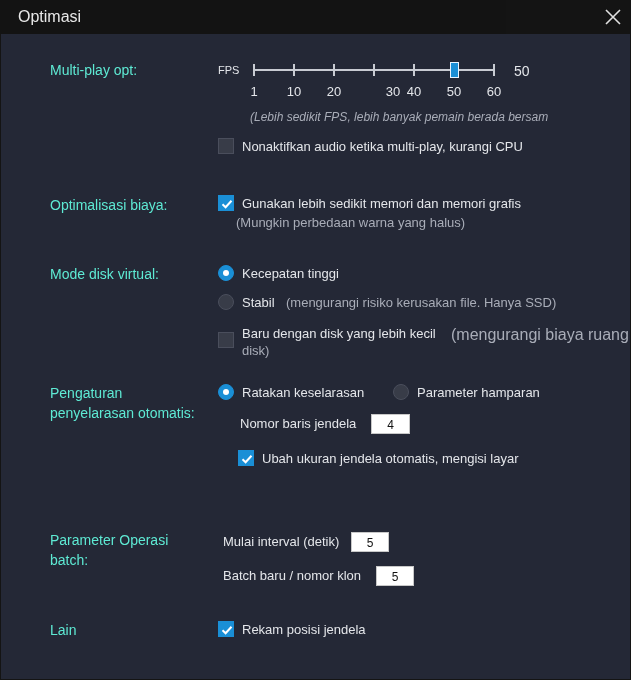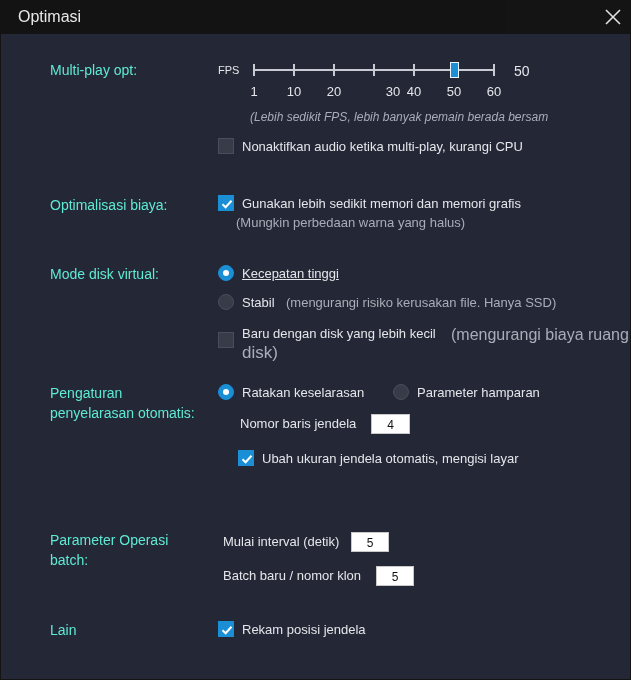--- a/index.html
+++ b/index.html
@@ -72,32 +72,32 @@
         <path d="M2.5 7.2 L5.6 10.2 L11.5 3.8" fill="none" stroke="#ffffff" stroke-width="2"></path>
       </svg>
   </span>
   <span class="abs opt" style="left:242px;top:196px;">Gunakan lebih sedikit memori dan memori grafis</span>
 </div>
 <span class="abs hint" style="left:236px;top:215px;font-size:13px;">(Mungkin perbedaan warna yang halus)</span>
 
 <span class="abs label" style="left:50px;top:266px;">Mode disk virtual:</span>
 <div>
   <span class="rb on" style="left:218px;top:265px;"></span>
-  <span class="abs opt" style="left:242px;top:266px;text-decoration:underline;">Kecepatan tinggi</span>
+  <span class="abs opt" style="left:242px;top:266px;">Kecepatan tinggi</span>
 </div>
 <div>
   <span class="rb" style="left:218px;top:294px;"></span>
   <span class="abs opt" style="left:242px;top:295px;">Stabil</span>
   <span class="abs hint" style="left:286px;top:295px;font-size:13px;">(mengurangi risiko kerusakan file. Hanya SSD)</span>
 </div>
 <div>
   <span class="cb" style="left:218px;top:332px;"></span>
   <span class="abs opt" style="left:242px;top:326px;">Baru dengan disk yang lebih kecil</span>
   <span class="abs hint" style="left:451px;top:326px;font-size:16px;">(mengurangi biaya ruang</span>
-  <span class="abs hint" style="left:242px;top:343px;font-size:17px;text-align:center;">disk)</span>
+  <span class="abs hint" style="left:242px;top:343px;font-size:13px;text-align:center;">disk)</span>
 </div>
 
 <span class="abs label" style="left:50px;top:385px;">Pengaturan</span>
 <span class="abs label" style="left:50px;top:405px;">penyelarasan otomatis:</span>
 <div>
   <span class="rb on" style="left:218px;top:384px;"></span>
   <span class="abs opt" style="left:242px;top:385px;">Ratakan keselarasan</span>
 </div>
 <div>
   <span class="rb" style="left:393px;top:384px;"></span>

